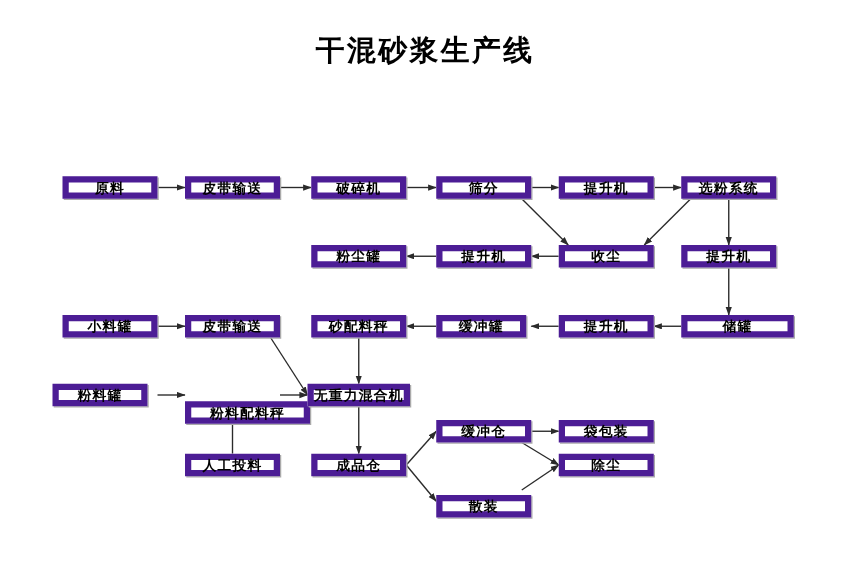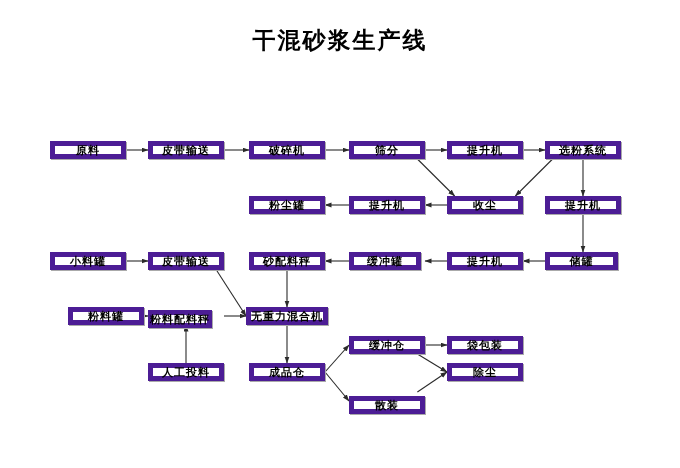--- a/index.html
+++ b/index.html
@@ -98,23 +98,23 @@
       <div class="node" style="left: 545px; top: 141px; width: 76px; height: 18px;">选粉系统</div>
       <div class="node" style="left: 249px; top: 196px; width: 76px; height: 18px;">粉尘罐</div>
       <div class="node" style="left: 349px; top: 196px; width: 76px; height: 18px;">提升机</div>
       <div class="node" style="left: 447px; top: 196px; width: 76px; height: 18px;">收尘</div>
       <div class="node" style="left: 545px; top: 196px; width: 76px; height: 18px;">提升机</div>
       <div class="node" style="left: 50px; top: 252px; width: 76px; height: 18px;">小料罐</div>
       <div class="node" style="left: 148px; top: 252px; width: 76px; height: 18px;">皮带输送</div>
       <div class="node" style="left: 249px; top: 252px; width: 76px; height: 18px; text-align: center;">砂配料秤</div>
       <div class="node" style="left: 349px; top: 252px; width: 72px; height: 18px;">缓冲罐</div>
       <div class="node" style="left: 447px; top: 252px; width: 76px; height: 18px;">提升机</div>
-      <div class="node" style="left: 545px; top: 252px; width: 73px; height: 18px;">储罐</div>
-      <div class="node" style="left: 68px; top: 307px; width: 76px; height: 18px;">粉料罐</div>
-      <div class="node" style="left: 148px; top: 310px; width: 64px; height: 18px; text-align: center;">粉料配料秤</div>
+      <div class="node" style="left: 545px; top: 252px; width: 90px; height: 18px;">储罐</div>
+      <div class="node" style="left: 42px; top: 307px; width: 76px; height: 18px;">粉料罐</div>
+      <div class="node" style="left: 148px; top: 321px; width: 100px; height: 18px; text-align: center;">粉料配料秤</div>
       <div class="node" style="left: 246px; top: 307px; width: 82px; height: 18px;">无重力混合机</div>
       <div class="node" style="left: 349px; top: 336px; width: 76px; height: 18px;">缓冲仓</div>
       <div class="node" style="left: 447px; top: 336px; width: 76px; height: 18px;">袋包装</div>
       <div class="node" style="left: 148px; top: 363px; width: 76px; height: 18px;">人工投料</div>
       <div class="node" style="left: 249px; top: 363px; width: 76px; height: 18px;">成品仓</div>
       <div class="node" style="left: 447px; top: 363px; width: 76px; height: 18px;">除尘</div>
       <div class="node" style="left: 349px; top: 396px; width: 76px; height: 18px;">散装</div>
     </div>
 </div>
 

